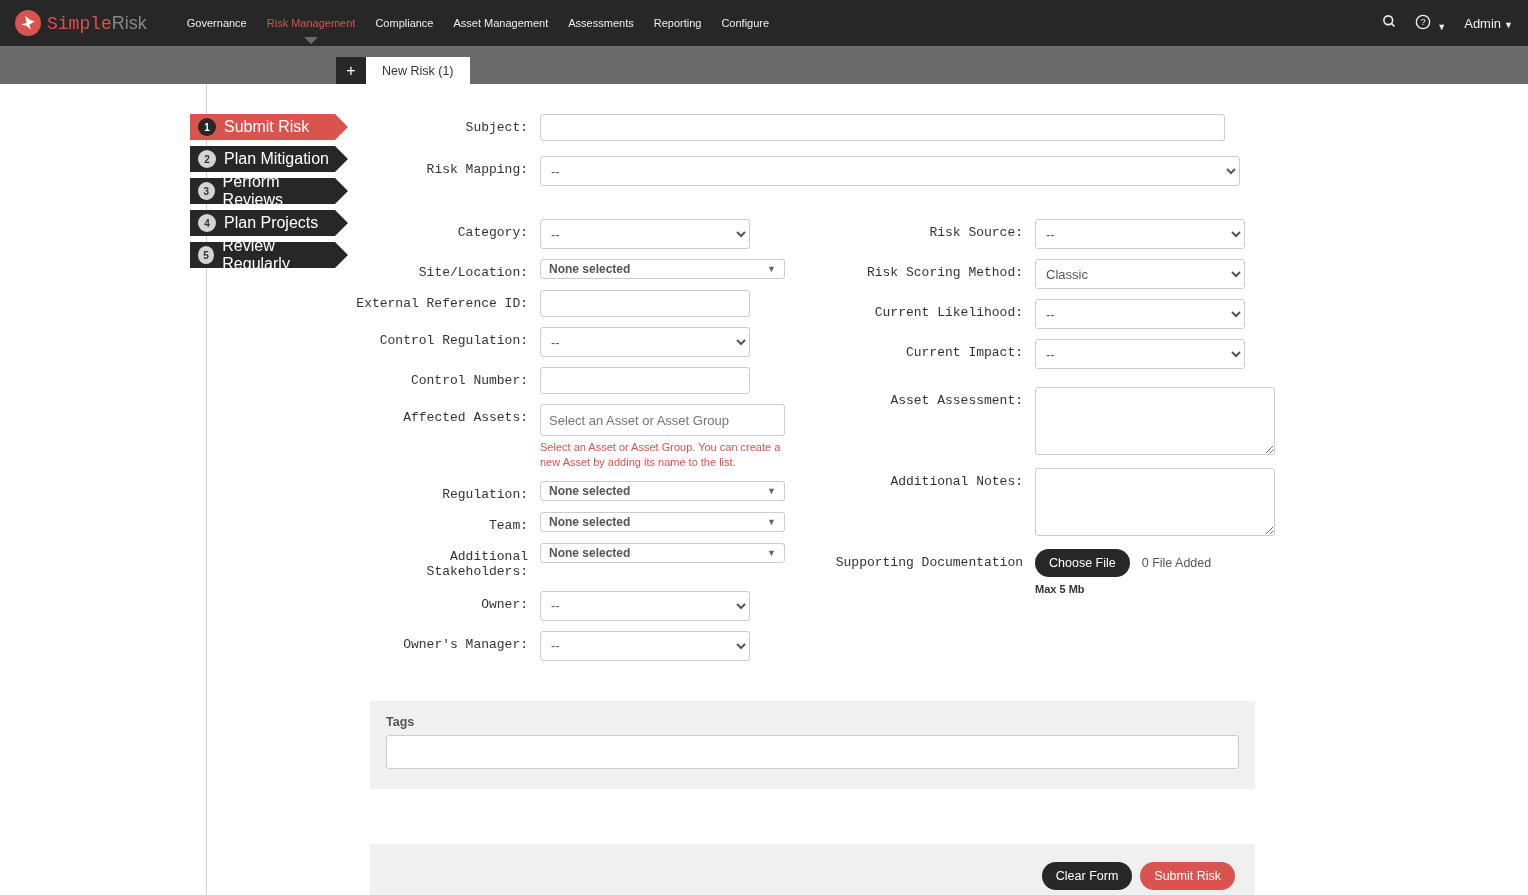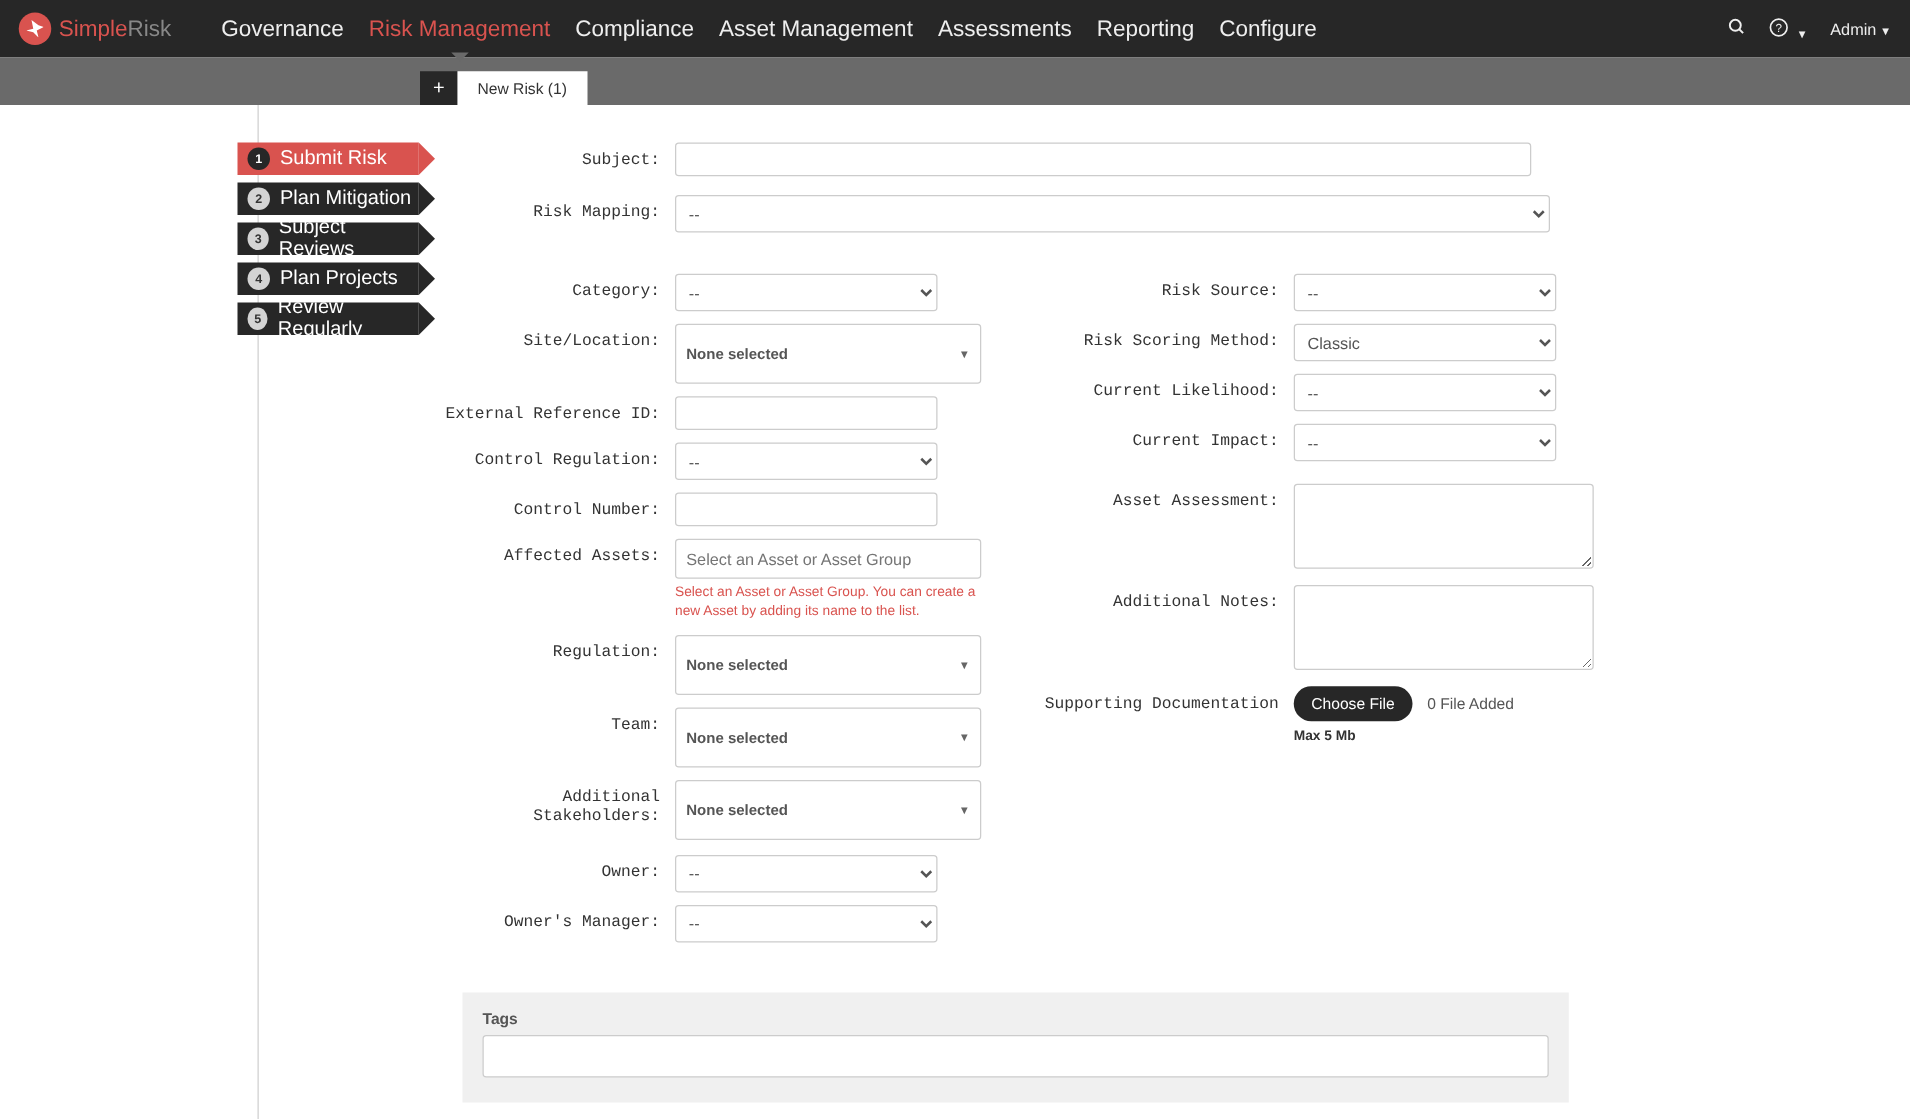--- a/index.html
+++ b/index.html
@@ -4,24 +4,24 @@
 <style>
 * { box-sizing: border-box; margin: 0; padding: 0; font-family: "Segoe UI", Arial, sans-serif; }
 body { background: #fff; font-size: 13px; color: #333; }
 
 
 .header { background: #272727; height: 46px; display: flex; align-items: center; padding: 0 15px; }
 .logo-wrap { display: flex; align-items: center; gap: 6px; margin-right: 40px; }
 .logo-icon { width: 26px; height: 26px; background: #d9534f; border-radius: 50%; position: relative; }
 .logo-icon::after { content: ""; position: absolute; left: 50%; top: 50%; transform: translate(-50%,-50%); width: 14px; height: 14px; background: #fff; clip-path: polygon(30% 0, 70% 30%, 100% 40%, 60% 60%, 70% 100%, 40% 70%, 0 60%, 40% 50%); }
 .logo-text { font-size: 18px; font-weight: 400; }
-.logo-text .s { color: #d9534f; }
+.logo-text .s { color: #d9534f; font-family: Liberation Mono, monospace; }
 .logo-text .r { color: #888; }
 .nav { display: flex; gap: 20px; }
-.nav-item { color: #eee; font-size: 18px; cursor: pointer; padding: 14px 0; position: relative; }
+.nav-item { color: #eee; font-size: 11px; cursor: pointer; padding: 14px 0; position: relative; }
 .nav-item.active { color: #d9534f; }
 .nav-item.active::after { content:""; position:absolute; bottom:-8px; left:50%; transform:translateX(-50%); border:7px solid transparent; border-top-color:#6a6a6a; }
 .header-right { margin-left: auto; display: flex; align-items: center; gap: 18px; color: #eee; }
 .header-right .caret { font-size: 9px; margin-left: 3px; }
 .icon-btn { cursor: pointer; }
 
 
 .subbar { background: #6a6a6a; height: 38px; display: flex; align-items: flex-end; padding-left: 336px; }
 .tab-plus { background: #272727; color: #fff; width: 30px; height: 27px; display:flex; align-items:center; justify-content:center; font-size: 16px; cursor:pointer; }
 .tab { background: #fff; height: 27px; padding: 0 16px; display:flex; align-items:center; font-size: 12.5px; cursor:pointer; margin-left:0; }
@@ -46,21 +46,21 @@
 .lbl { width: 185px; text-align:right; padding-right: 12px; padding-top: 6px; font-size: 13px; color:#333;font-family:Liberation Mono, monospace; }
 .lbl.r { width: 200px; }
 .ctrl { flex:1; }
 .ctrl.narrow { max-width: 210px; }
 .ctrl.mid { max-width: 245px; }
 input[type=text], select, textarea, .ms-box {
   width: 100%; border: 1px solid #ccc; border-radius: 3px; padding: 5px 8px;
   font-size: 13px; background:#fff; color:#555;
 }
 select { height: 30px; padding: 4px 6px; }
-.ms-box { display:flex; align-items:center; justify-content:space-between; height:48px; cursor:pointer; }
+.ms-box { display:flex; align-items:center; justify-content:space-between; height:20px; cursor:pointer; }
 .ms-box .caret { font-size: 9px; color:#666; }
 .ms-box .bold { font-weight:bold; font-size:12px; }
 .helper { color:#d9534f; font-size:11px; line-height:1.4; margin-top:4px; }
 textarea { height: 68px; resize: both; }
 .cols { display:flex; gap: 40px; }
 .col { flex:1; }
 
 
 .tags-box { background:#f0f0f0; padding: 14px 16px 20px; margin-top: 30px; margin-left: 15px; max-width: 885px; }
 .tags-title { font-size:12.5px; font-weight:bold; color:#555; margin-bottom:6px; }
@@ -133,21 +133,21 @@
     </div>
     <div class="step">
       <div class="step-body">
           <div class="step-num">2</div>
           <span class="step-text">Plan Mitigation</span>
         </div>
     </div>
     <div class="step">
       <div class="step-body">
           <div class="step-num">3</div>
-          <span class="step-text">Subject Reviews</span>
+          <span class="step-text">Perform Reviews</span>
         </div>
     </div>
     <div class="step">
       <div class="step-body">
           <div class="step-num">4</div>
           <span class="step-text">Plan Projects</span>
         </div>
     </div>
     <div class="step">
       <div class="step-body">

